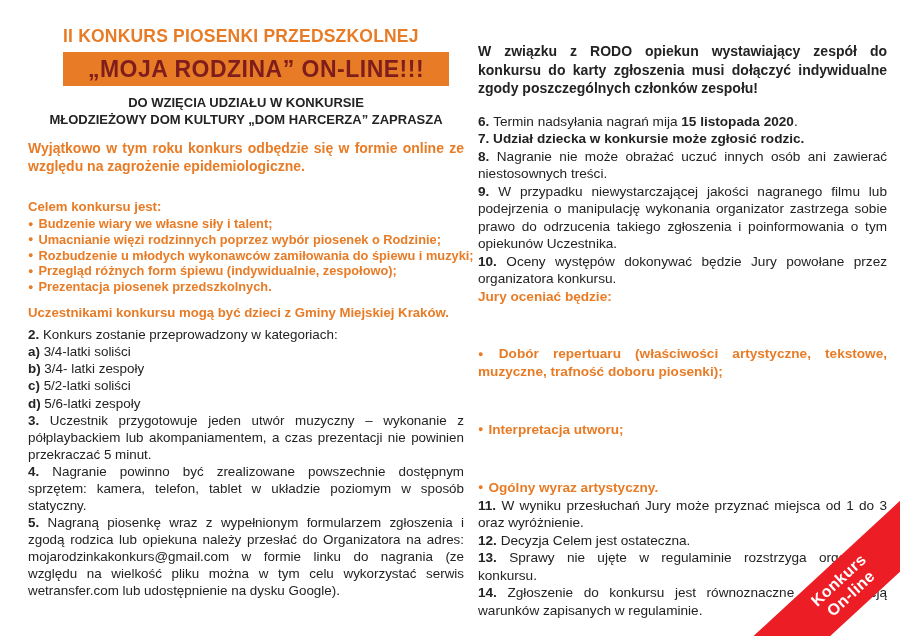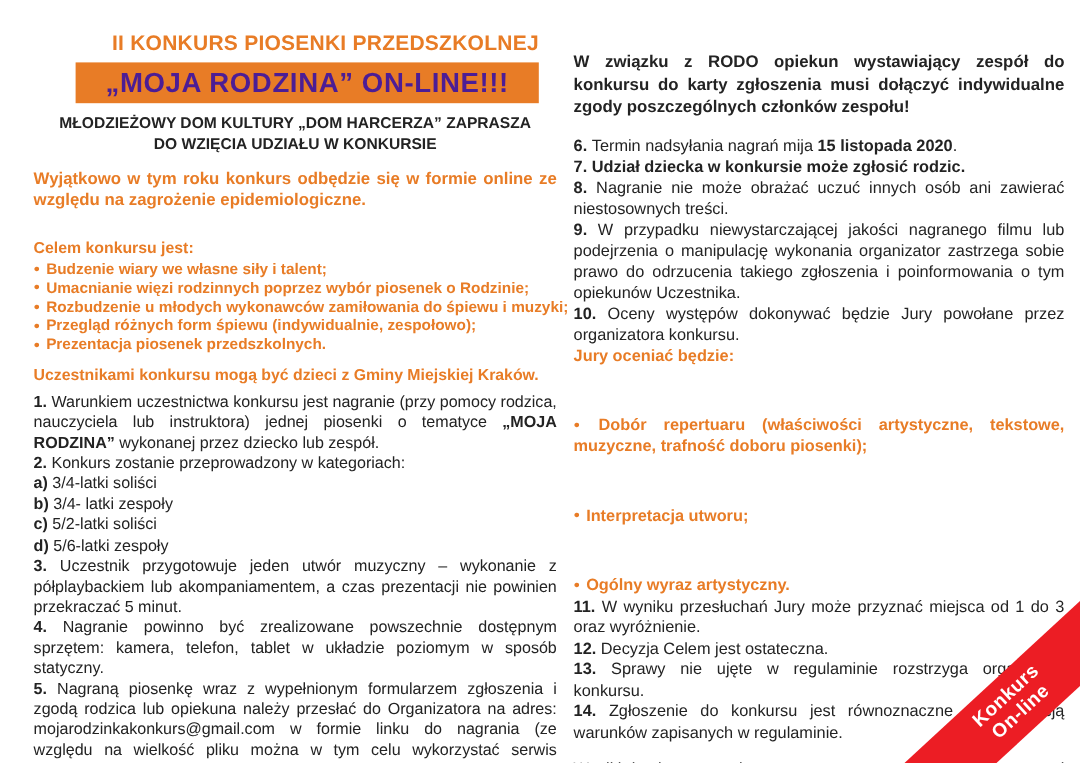--- a/index.html
+++ b/index.html
@@ -10,26 +10,26 @@
     color:var(--text);
   }
   .col { position:absolute; top:24px; }
   .col.left  { left:28px;  width:436px; }
   .col.right { left:478px; width:409px; }
 
   p { margin:0; }
 
   
   .title {
-    width:386px; margin:2px 0 0 35px; text-align:right;
+    width:386px; margin:2px 0 0 35px; text-align:left;
     color:var(--orange); font-weight:800; font-size:17.5px; letter-spacing:.2px;
   }
   .banner {
     width:386px; height:34px; margin:5px 0 0 35px;
-    background:var(--orange); color:#4c1d95; text-align:center;
+    background:var(--orange); color:#7f1d1d; text-align:center;
     font-weight:700; font-size:23px; line-height:34px; letter-spacing:.5px;
   }
   .invite { margin-top:9px; text-align:center; font-weight:700; font-size:13px; line-height:16.5px; }
   .notice { margin-top:11px; color:var(--orange); font-weight:700; font-size:14px; line-height:18px; text-align:justify; }
   .goals-h { margin-top:24px; color:var(--orange); font-weight:700; font-size:13.2px; line-height:15px; }
   .goals { margin-top:2px; }
   .goal { color:var(--orange); font-weight:700; font-size:12.8px; line-height:15.3px; white-space:nowrap; }
   .blt { font-size:9px; vertical-align:1.5px; margin-right:5px; }
   .participants { margin-top:10px; color:var(--orange); font-weight:700; font-size:13.2px; line-height:16px; }
   .rules-h { margin-top:11px; color:var(--orange); font-weight:800; font-size:15.5px; letter-spacing:.3px; }
@@ -62,38 +62,37 @@
 <body>
 
 <div class="page">
 
   <div class="col left">
     <div class="title">II KONKURS PIOSENKI PRZEDSZKOLNEJ</div>
     <div class="banner">
       <span>„MOJA RODZINA” ON-LINE!!!</span>
     </div>
     <div class="invite">
+      <div>DO WZIĘCIA UDZIAŁU W KONKURSIE</div>
       <div>MŁODZIEŻOWY DOM KULTURY „DOM HARCERZA” ZAPRASZA</div>
-      <div>DO WZIĘCIA UDZIAŁU W KONKURSIE</div>
     </div>
     <p class="notice">Wyjątkowo w tym roku konkurs odbędzie się w formie online ze względu na zagrożenie epidemiologiczne.</p>
 
     <p class="goals-h">Celem konkursu jest:</p>
     <div class="goals">
       <p class="goal"><span class="blt">●</span><span>Budzenie wiary we własne siły i talent;</span></p>
       <p class="goal"><span class="blt">●</span><span>Umacnianie więzi rodzinnych poprzez wybór piosenek o Rodzinie;</span></p>
       <p class="goal"><span class="blt">●</span><span>Rozbudzenie u młodych wykonawców zamiłowania do śpiewu i muzyki;</span></p>
       <p class="goal"><span class="blt">●</span><span>Przegląd różnych form śpiewu (indywidualnie, zespołowo);</span></p>
       <p class="goal"><span class="blt">●</span><span>Prezentacja piosenek przedszkolnych.</span></p>
     </div>
 
     <p class="participants">Uczestnikami konkursu mogą być dzieci z Gminy Miejskiej Kraków.</p>
 
     <div class="rules-l">
-      <p class="rule"><span class="seg-b">1. </span><span>Warunkiem uczestnictwa konkursu jest nagranie (przy pomocy rodzica, na­uczyciela lub instruktora) jednej piosenki o tematyce </span><span class="seg-b">„MOJA RODZINA”</span><span> wyko­nanej przez dziecko lub zespół.</span></p>
       <p class="rule"><span class="seg-b">2. </span><span>Konkurs zostanie przeprowadzony w kategoriach:</span></p>
       <p class="cat"><span class="seg-b">a)</span><span> 3/4-latki soliści</span></p>
       <p class="cat"><span class="seg-b">b)</span><span> 3/4- latki zespoły</span></p>
       <p class="cat"><span class="seg-b">c)</span><span> 5/2-latki soliści</span></p>
       <p class="cat"><span class="seg-b">d)</span><span> 5/6-latki zespoły</span></p>
       <p class="rule"><span class="seg-b">3. </span><span>Uczestnik przygotowuje jeden utwór muzyczny – wykonanie z półplaybackiem lub akompaniamentem, a czas prezentacji nie powinien przekraczać 5 minut.</span></p>
       <p class="rule"><span class="seg-b">4. </span><span>Nagranie powinno być zrealizowane powszechnie dostępnym sprzętem: kamera, telefon, tablet w układzie poziomym w sposób statyczny.</span></p>
       <p class="rule"><span class="seg-b">5. </span><span>Nagraną piosenkę wraz z wypełnionym formularzem zgłoszenia i zgodą rodzica lub opiekuna należy przesłać do Organizatora na adres: mojarodzinkakonkur­s@gmail.com w formie linku do nagrania (ze względu na wielkość pliku można w tym celu wykorzystać serwis wetransfer.com lub udostępnienie na dysku Google).</span></p>
     </div>
   </div>

